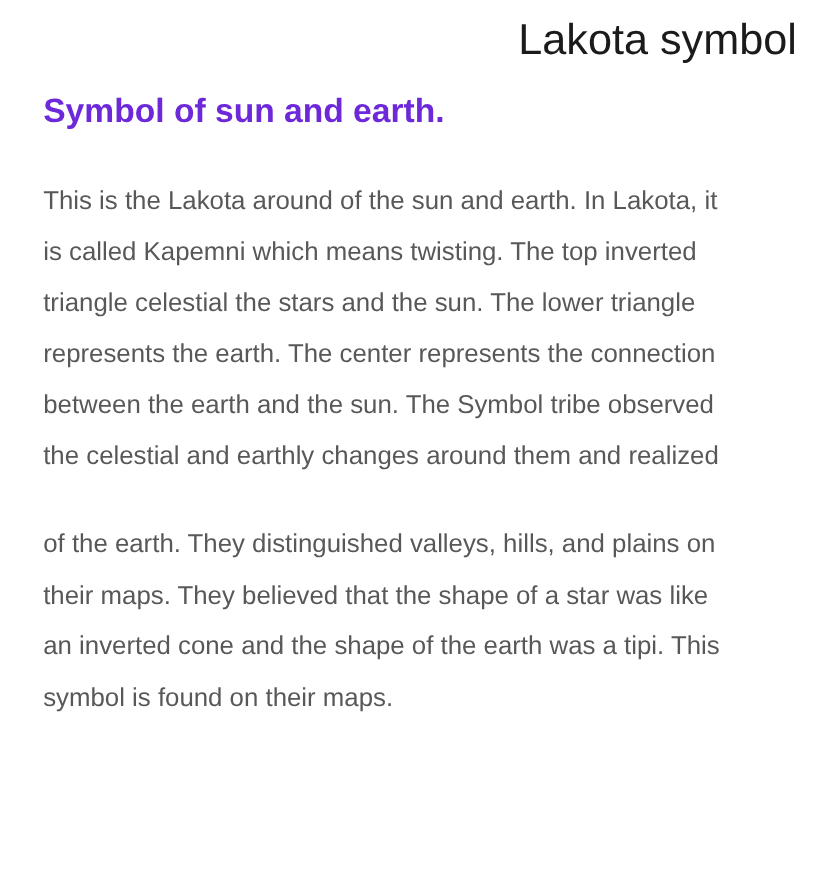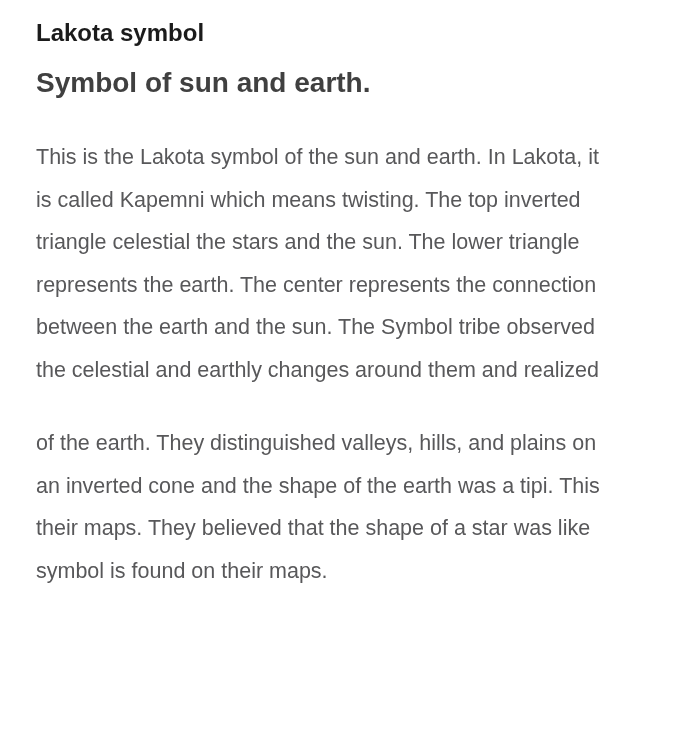--- a/index.html
+++ b/index.html
@@ -11,32 +11,33 @@
     width: 700px;
     height: 745px;
     box-sizing: border-box;
     padding: 11px 36px 0 36px;
     background: #ffffff;
     font-family: "Liberation Sans", sans-serif;
     overflow: hidden;
   }
   .title {
     margin: 0;
-    font-size: 24px;
+    font-size: 36px;
     line-height: 44px;
-    font-weight: 700;
+    font-weight: 400;
     color: #1b1b1b;
     letter-spacing: 0;
+    text-align: right;
   }
   .subtitle {
-    margin: 10px 0 0 0;
+    margin: 20px 0 0 0;
     font-size: 28px;
     line-height: 36px;
     font-weight: 700;
-    color: #404040;
+    color: #6d28d9;
   }
   .paragraph {
     margin: 35px 0 0 0;
     font-size: 21.5px;
     color: #58585a;
   }
   .paragraph.second {
     margin-top: 31px;
   }
   .text-line {
@@ -47,28 +48,28 @@
 </head>
 <body>
 
 <div class="page">
 
   <h1 class="title">Lakota symbol</h1>
 
   <h2 class="subtitle">Symbol of sun and earth.</h2>
 
   <div class="paragraph first">
-    <div class="text-line">This is the Lakota symbol of the sun and earth. In Lakota, it</div>
+    <div class="text-line">This is the Lakota around of the sun and earth. In Lakota, it</div>
     <div class="text-line">is called Kapemni which means twisting. The top inverted</div>
     <div class="text-line">triangle celestial the stars and the sun. The lower triangle</div>
     <div class="text-line">represents the earth. The center represents the connection</div>
     <div class="text-line">between the earth and the sun. The Symbol tribe observed</div>
     <div class="text-line">the celestial and earthly changes around them and realized</div>
   </div>
 
   <div class="paragraph second">
     <div class="text-line">of the earth. They distinguished valleys, hills, and plains on</div>
+    <div class="text-line">their maps. They believed that the shape of a star was like</div>
     <div class="text-line">an inverted cone and the shape of the earth was a tipi. This</div>
-    <div class="text-line">their maps. They believed that the shape of a star was like</div>
     <div class="text-line">symbol is found on their maps.</div>
   </div>
 
 </div>
 
 </body></html>

